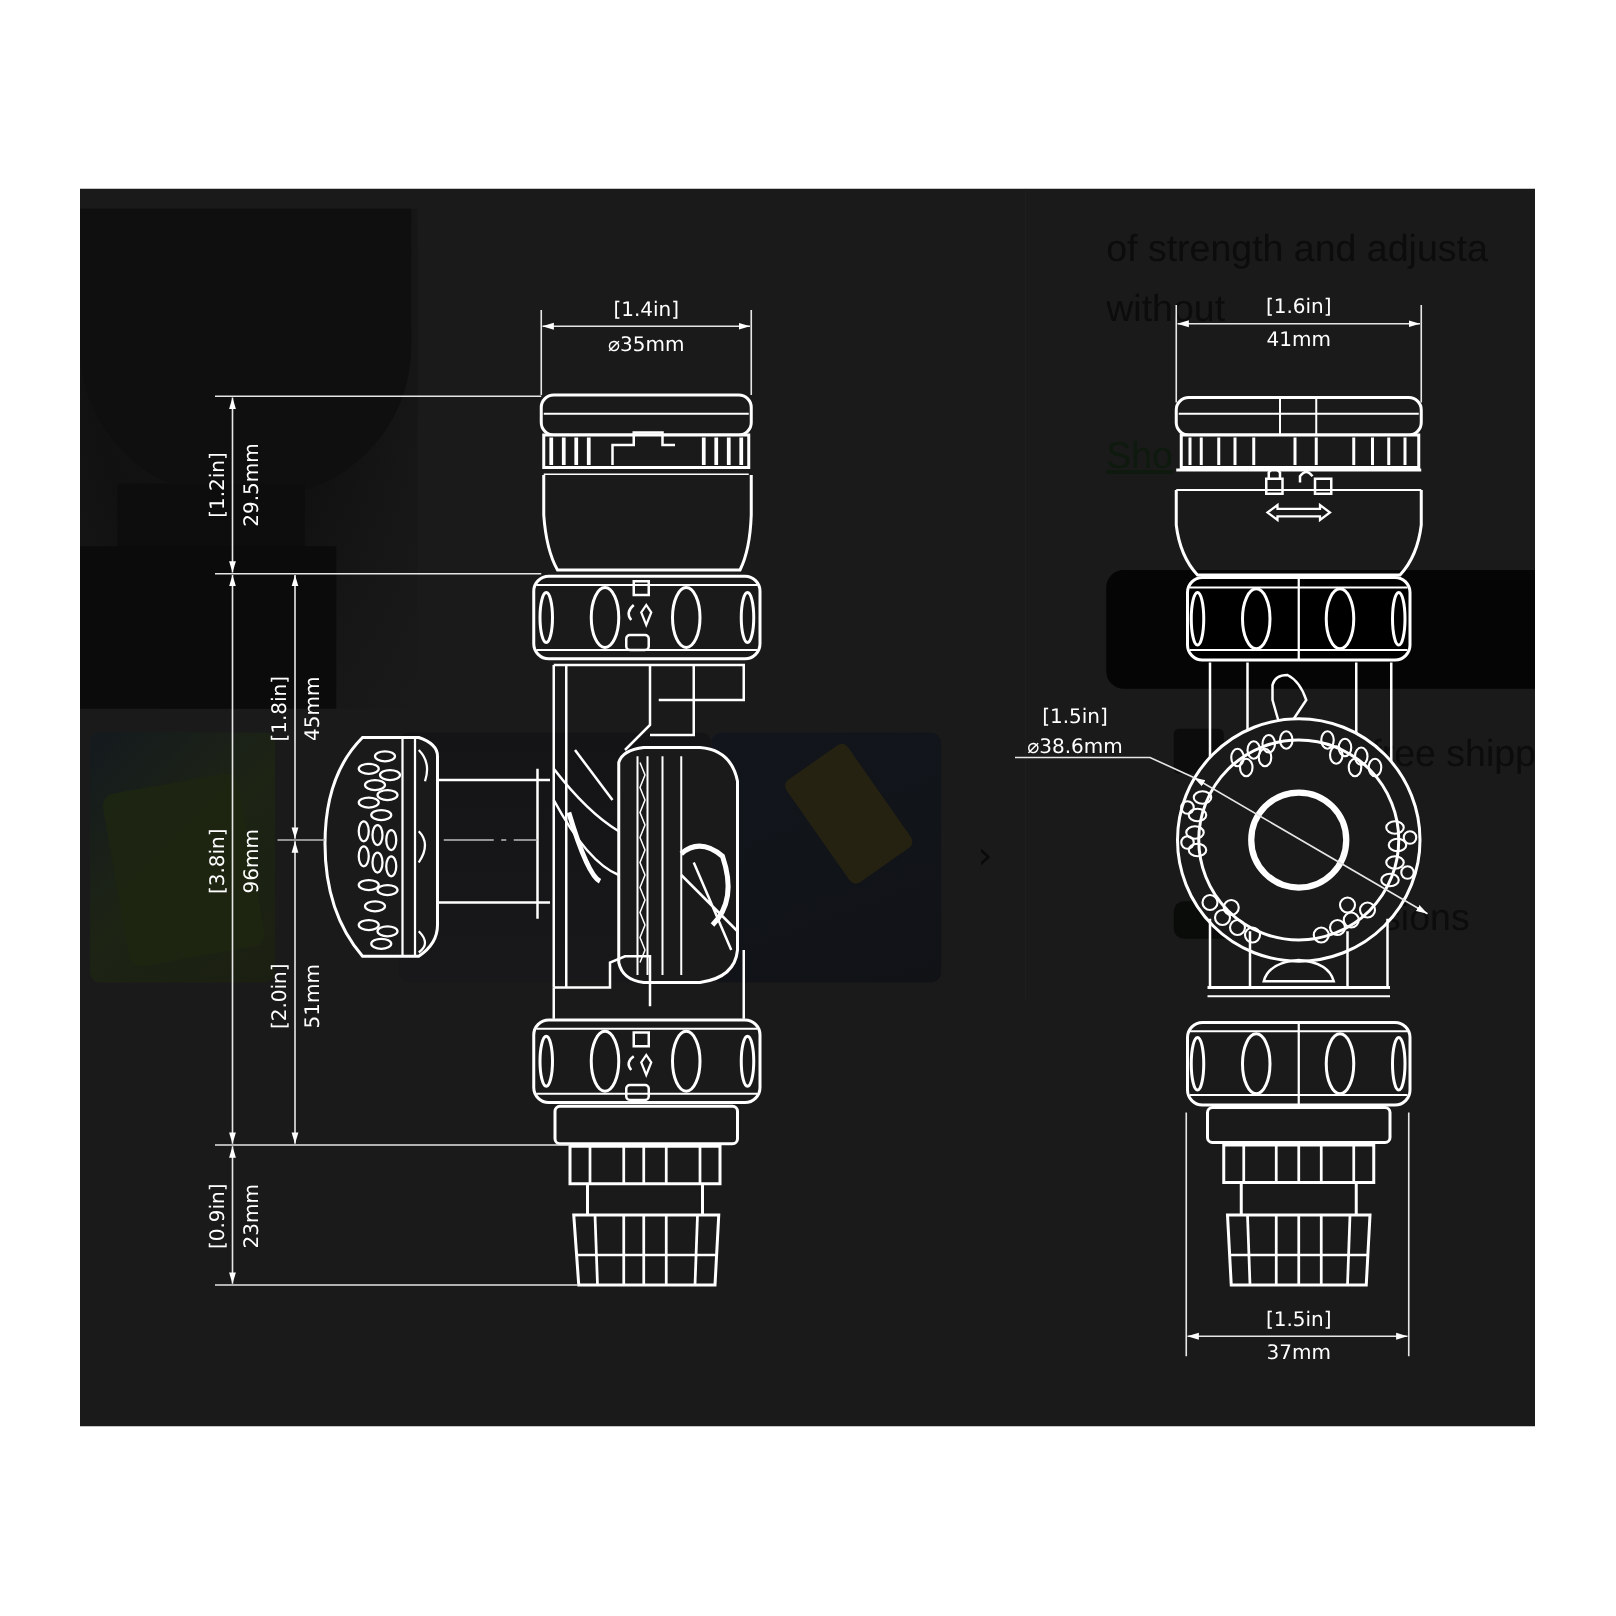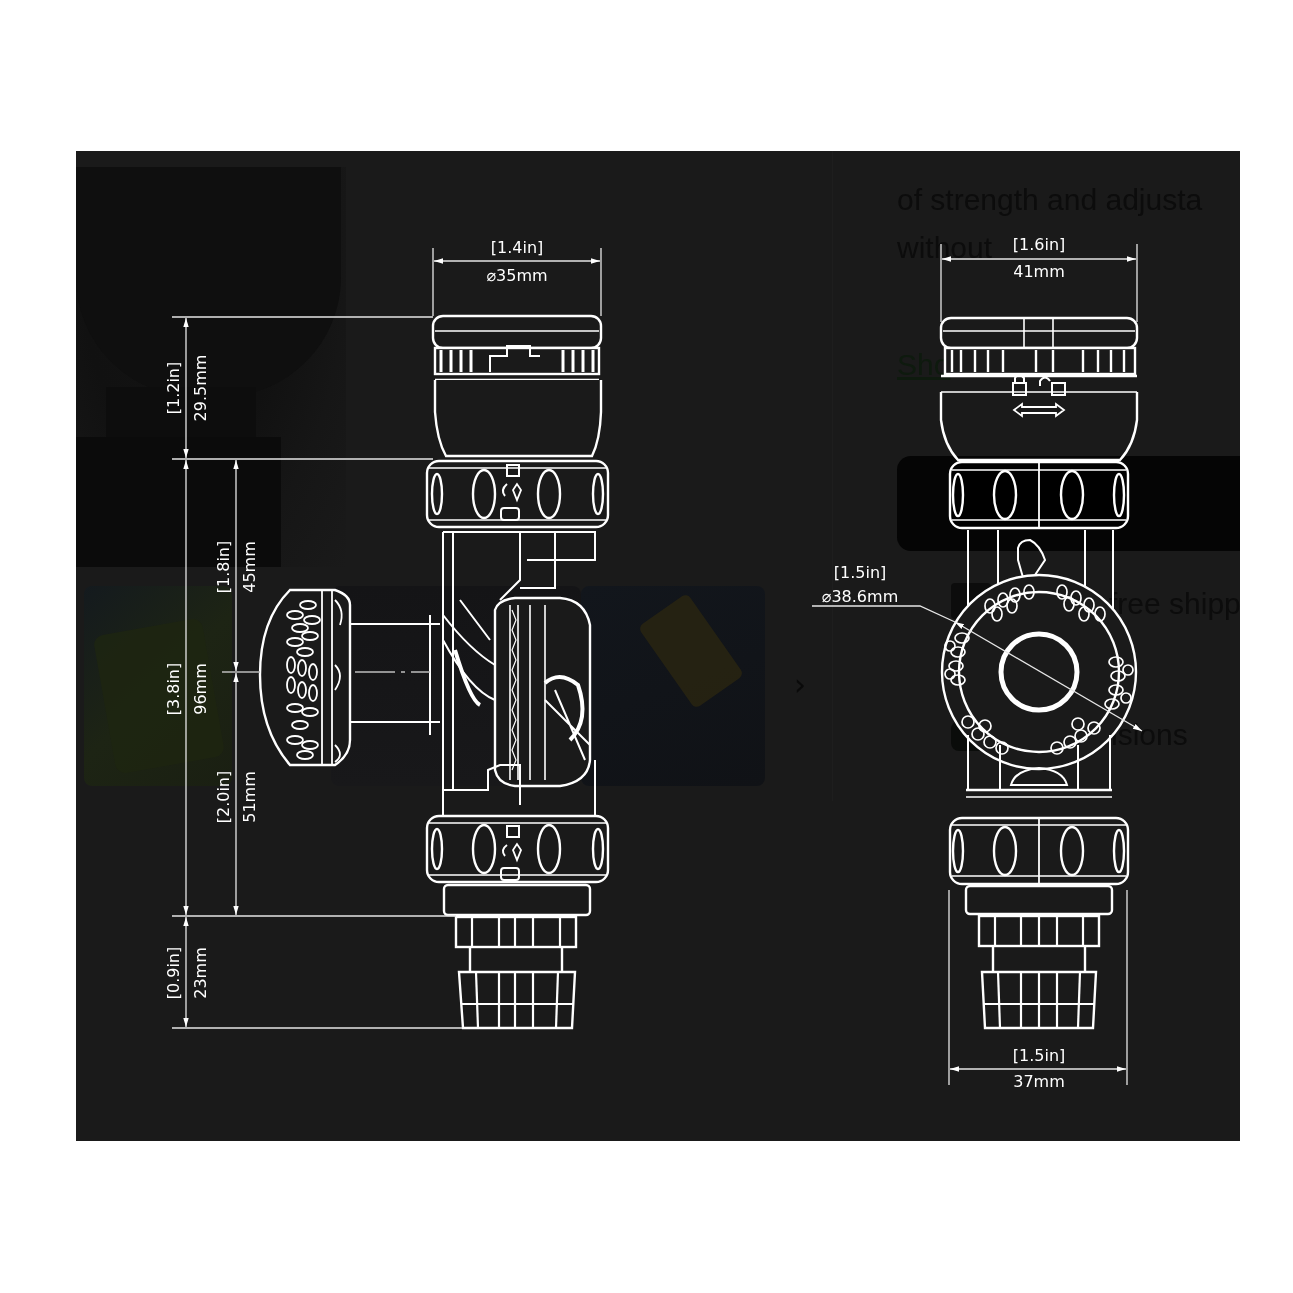--- a/index.html
+++ b/index.html
@@ -1,20 +1,20 @@
 <!DOCTYPE html>
 <html><head>
 <meta charset="utf-8">
 <style>
   * { box-sizing: border-box; margin: 0; padding: 0; }
   html, body { width: 1293px; height: 1293px; background: #ffffff; overflow: hidden; }
   body { font-family: "DejaVu Sans", "Liberation Sans", sans-serif; position: relative; }
 
   .panel {
-    position: absolute; left: 76px; top: 151px; width: 1164px; height: 990px;
+    position: absolute; left: 64px; top: 151px; width: 1164px; height: 990px;
     background: #1a1a1a; overflow: hidden;
   }
 
   
   .bg-photo-main {
     position: absolute; left: 0; top: 16px; width: 270px; height: 400px;
     background: radial-gradient(ellipse at 40% 25%, #141414 0%, #111 45%, #161616 70%, #1a1a1a 100%);
   }
   .bg-photo-main .cap { position:absolute; left: 0; top: 0; width: 265px; height: 230px; border-radius: 0 0 120px 120px; background: #0f0f0f; }
   .bg-photo-main .neck { position:absolute; left: 30px; top: 220px; width: 150px; height: 120px; background: #0d0d0d; }

